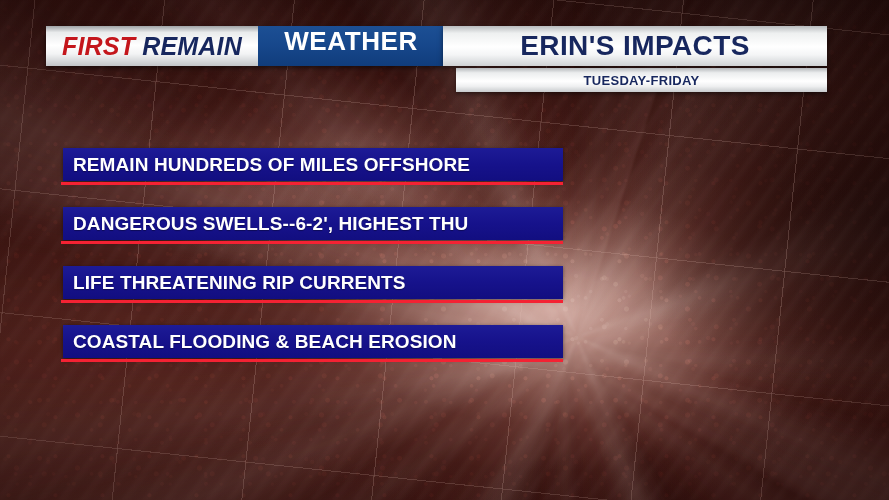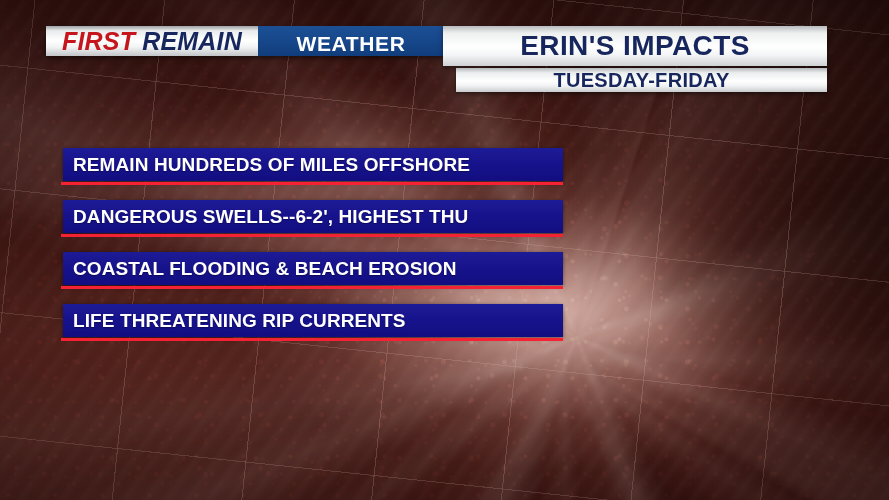--- a/index.html
+++ b/index.html
@@ -134,21 +134,21 @@
         rgba(0,0,0,0) 44%,
         rgba(20,5,4,0.34) 82%,
         rgba(14,3,3,0.62) 100%);
   }
 
   
   .logo-bar {
     position: absolute;
     left: 46px;
     top: 26px;
-    height: 30px;
+    height: 40px;
     display: flex;
     align-items: stretch;
     box-shadow: 0 2px 5px rgba(0,0,0,0.55);
   }
   .logo-white {
     width: 212px;
     display: flex;
     align-items: center;
     justify-content: center;
     gap: 7px;
@@ -158,26 +158,26 @@
     font-size: 25px;
     letter-spacing: 0.2px;
     padding: 0 6px;
     box-sizing: border-box;
   }
   .logo-first { color: #c4161c; }
   .logo-alert { color: #17275e; }
   .logo-blue {
     width: 186px;
     display: flex;
-    align-items: flex-end;
+    align-items: flex-start;
     justify-content: center;
     background: linear-gradient(180deg, #1c4f94 0%, #17488c 45%, #103d7c 100%);
     color: #ffffff;
     font-weight: bold;
-    font-size: 21px;
+    font-size: 26px;
     letter-spacing: 0.6px;
   }
 
   
   .title-panel {
     position: absolute;
     left: 443px;
     top: 26px;
     width: 384px;
     height: 40px;
@@ -202,36 +202,36 @@
     height: 24px;
     background: linear-gradient(180deg, #b4b7ba 0%, #ebedee 20%, #ffffff 55%, #eff0f1 76%, #c8cbcd 100%);
     display: flex;
     align-items: center;
     justify-content: center;
     box-shadow: 0 2px 4px rgba(0,0,0,0.45);
   }
   .sub-panel-text {
     color: #17275e;
     font-weight: bold;
-    font-size: 20px;
+    font-size: 13px;
     letter-spacing: 0.3px;
     line-height: 1;
   }
 
   
   .bullets {
     position: absolute;
     left: 63px;
     top: 148px;
   }
   .bullet {
     position: relative;
     width: 500px;
     height: 33px;
-    margin-bottom: 19px;
+    margin-bottom: 26px;
     background: linear-gradient(180deg, #1d1b96 0%, #16128b 50%, #120e80 100%);
     display: flex;
     align-items: center;
     box-shadow: 0 1px 4px rgba(0,0,0,0.5);
   }
   .bullet::after {
     content: "";
     position: absolute;
     left: -2px;
     right: 0;
@@ -282,20 +282,20 @@
   </div>
 
   <div class="bullets">
     <div class="bullet">
       <span class="bullet-text">REMAIN HUNDREDS OF MILES OFFSHORE</span>
     </div>
     <div class="bullet">
       <span class="bullet-text">DANGEROUS SWELLS--6-2', HIGHEST THU</span>
     </div>
     <div class="bullet">
+      <span class="bullet-text">LIFE THREATENING RIP CURRENTS</span>
+    </div>
+    <div class="bullet">
       <span class="bullet-text">COASTAL FLOODING &amp; BEACH EROSION</span>
     </div>
-    <div class="bullet">
-      <span class="bullet-text">LIFE THREATENING RIP CURRENTS</span>
-    </div>
   </div>
 
 </div>
 
 </body></html>

